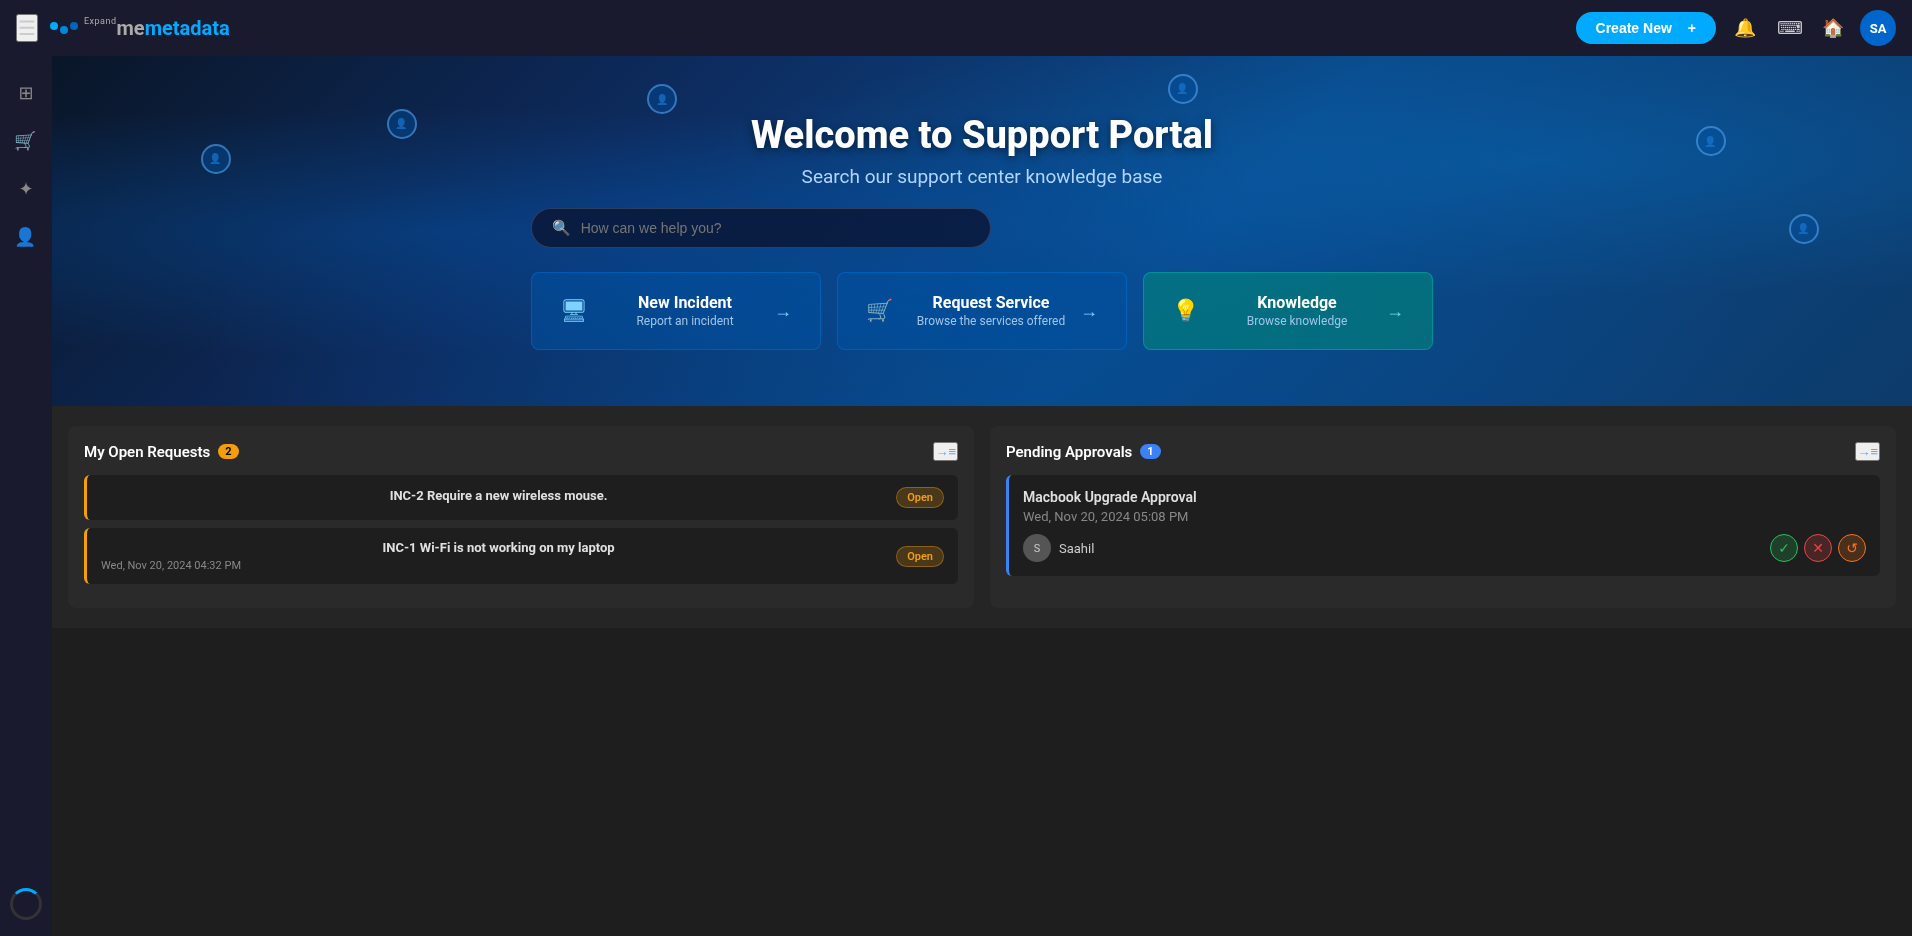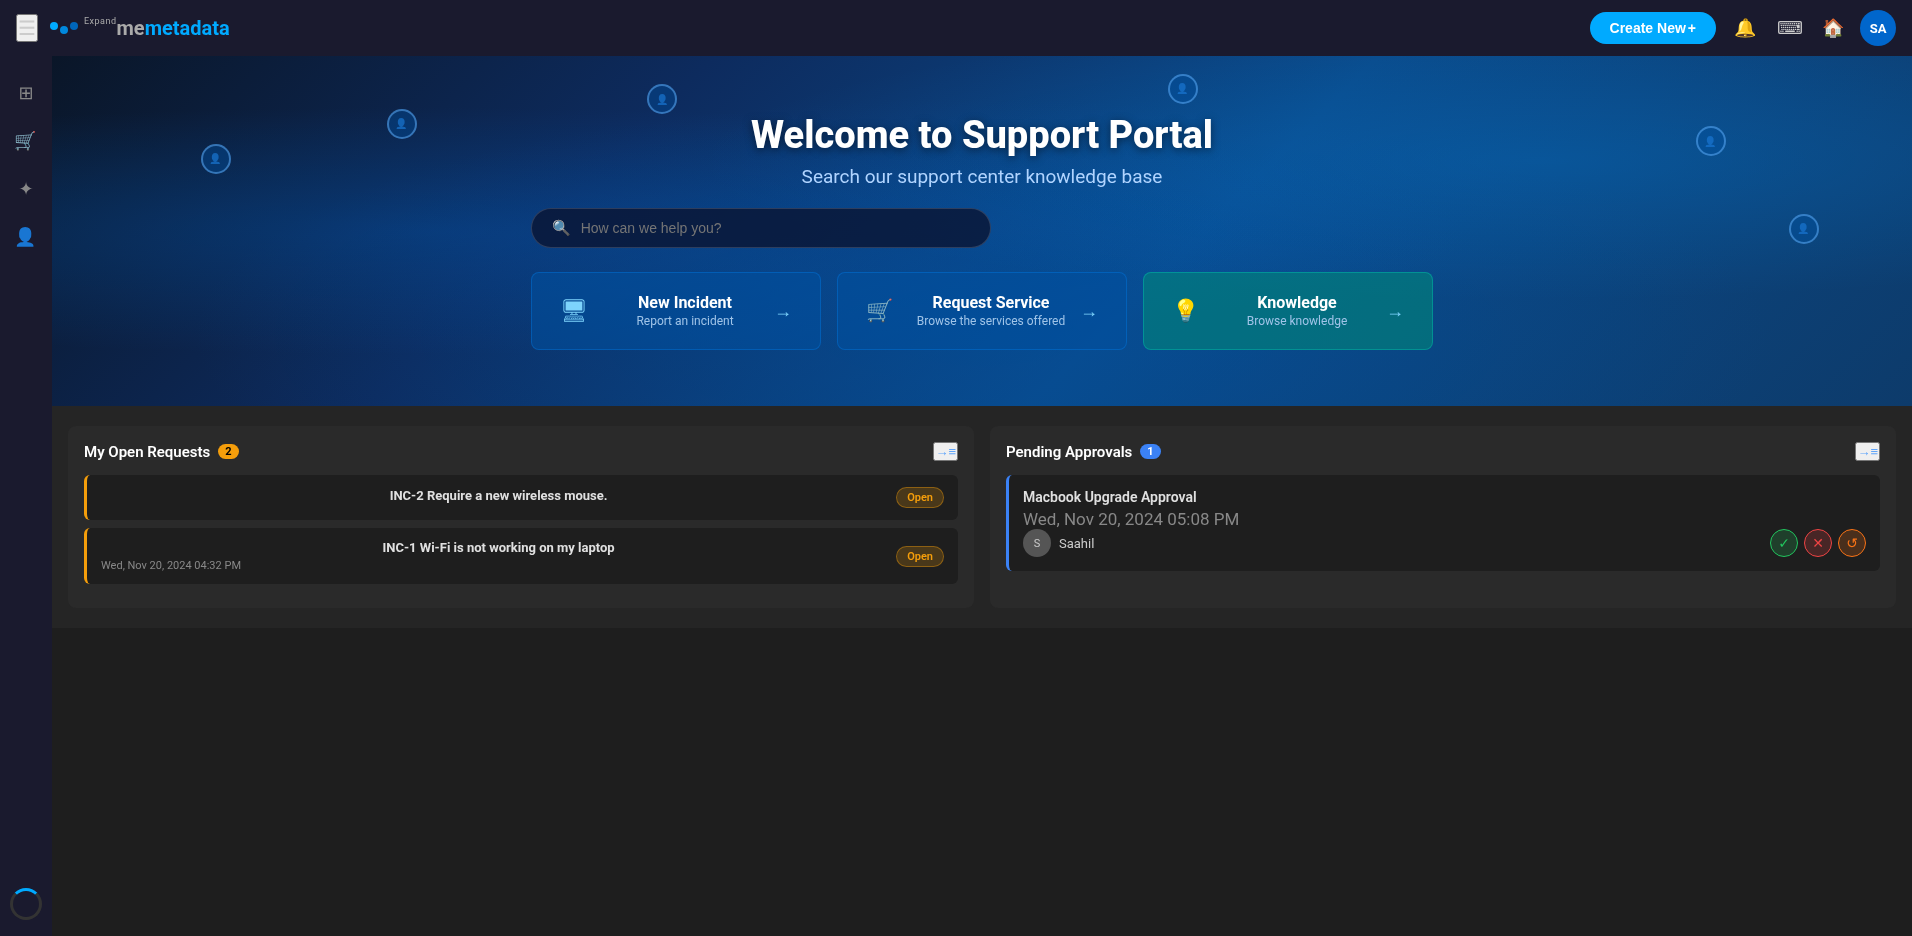--- a/index.html
+++ b/index.html
@@ -68,21 +68,21 @@
       background: #00aaff;
       color: #fff;
       border: none;
       border-radius: 20px;
       padding: 8px 20px;
       font-size: 14px;
       font-weight: 600;
       cursor: pointer;
       display: flex;
       align-items: center;
-      gap: 2px;
+      gap: 16px;
     }
     .nav-icons {
       display: flex;
       align-items: center;
       gap: 8px;
       margin-left: 12px;
     }
     .nav-icon-btn {
       background: transparent;
       border: none;
@@ -386,22 +386,23 @@
       margin-bottom: 8px;
       border-left: 3px solid #3b82f6;
     }
     .approval-title {
       font-size: 14px;
       font-weight: 600;
       color: #e0e0e0;
       margin-bottom: 4px;
     }
     .approval-date {
-      font-size: 17px;
+      font-size: 13px;
       color: #888;
+      margin-bottom: 10px;
     }
     .approval-footer {
       display: flex;
       align-items: center;
       justify-content: space-between;
     }
     .approval-user {
       display: flex;
       align-items: center;
       gap: 8px;

